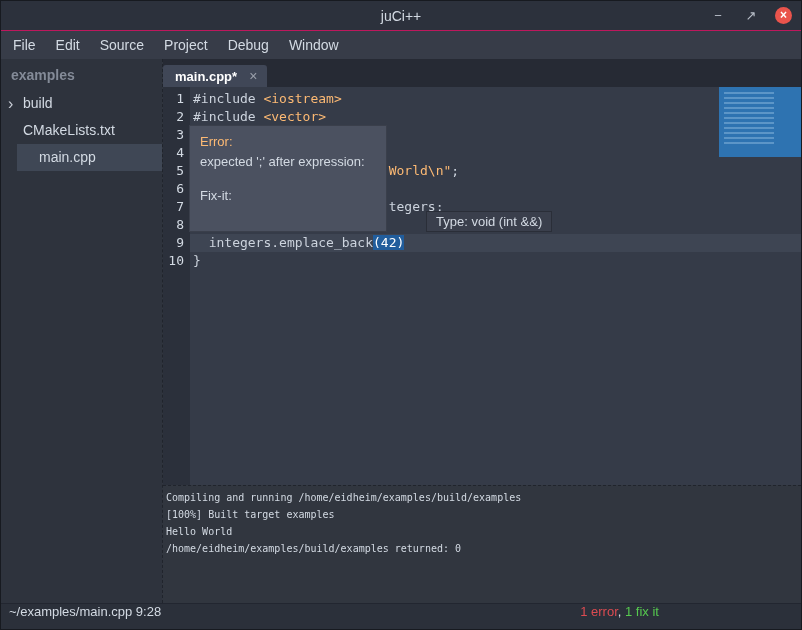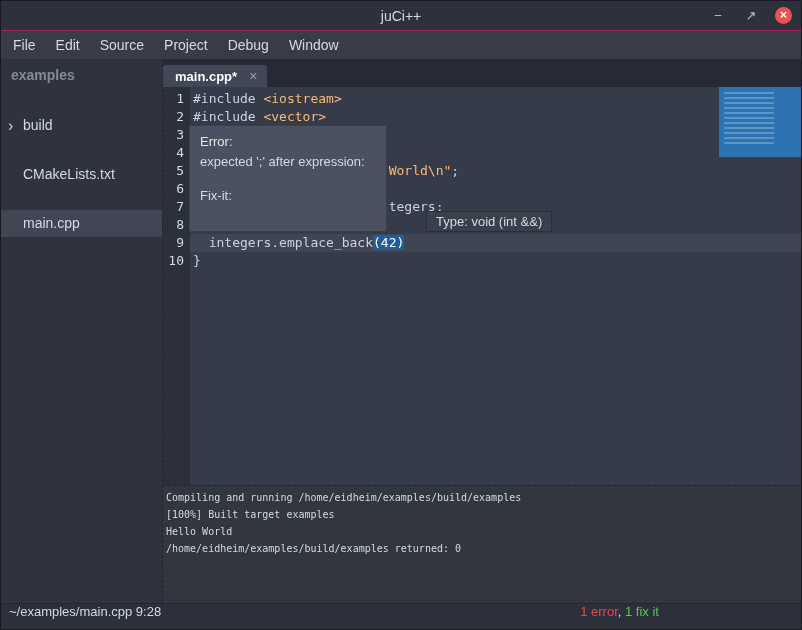--- a/index.html
+++ b/index.html
@@ -22,25 +22,25 @@
 
   
   .menubar { height:28px; flex:0 0 28px; background:#373c48; display:flex;
              align-items:center; padding-left:2px; }
   .menu-item { color:#d3dae3; font-size:14px; padding:4px 10px; border-radius:3px; }
 
   
   .body-row { flex:1 1 auto; display:flex; min-height:0; }
 
   .sidebar { width:161px; flex:0 0 161px; background:#2e333d; display:flex;
-             flex-direction:column;gap:22px; }
+             flex-direction:column; }
   .sidebar-header { color:#848b98; font-weight:bold; font-size:14px; padding:8px 10px 7px; }
   .tree-item { position:relative; color:#d3dae3; font-size:14px; height:27px;
                line-height:27px; padding-left:22px; white-space:nowrap; }
-  .tree-item.selected { background:#3f4755; }
+  .tree-item.selected { background:#3f4755;margin-left:16px; }
   .chevron-icon { position:absolute; left:7px; top:0; color:#c8cdd6; font-size:16px; }
 
   .v-divider { width:1px; flex:0 0 1px; border-left:1px dashed #20242c; background:transparent; }
 
   .main-col { flex:1 1 auto; display:flex; flex-direction:column; min-width:0; }
 
   
   .tabbar { height:28px; flex:0 0 28px; background:#262a34; display:flex; align-items:flex-end; }
   .tab { height:22px; background:#404757; color:#ffffff; font-weight:bold; font-size:13px;
          display:flex; align-items:center; gap:12px; padding:0 10px 0 12px;
@@ -60,21 +60,21 @@
   .seg { white-space:pre; }
   .c-plain { color:#ccd3dd;margin-top:28px; }
   .c-str { color:#fdba74; }
   .c-sel { background:#215d9c; color:#ffffff; }
 
   
   .error-tooltip { position:absolute; left:26px; top:38px; width:198px; height:107px;
                    background:#4b5160; border:1px solid #3a3f4b; color:#d3dae3;
                    font-size:13px; padding:6px 10px; z-index:6; }
   .error-tooltip .tt-line { line-height:20px; white-space:nowrap; }
-  .tt-error-title { color:#e5e5e5; }
+  .tt-error-title { color:#fdba74; }
   .tt-spacer { height:14px; }
   .type-tooltip { position:absolute; left:263px; top:124px; height:21px; line-height:17px;
                   background:#3a3f4c; border:1px solid #2a2e38; color:#d3dae3;
                   font-size:13px; padding:1px 9px; z-index:5; white-space:nowrap; }
 
   
   .minimap { position:absolute; top:0; right:0; width:82px; height:70px;
              background:#2e73b1; z-index:4; }
   .minimap-lines { position:absolute; top:5px; left:5px; width:50px; height:52px;
                    background:repeating-linear-gradient(180deg,

